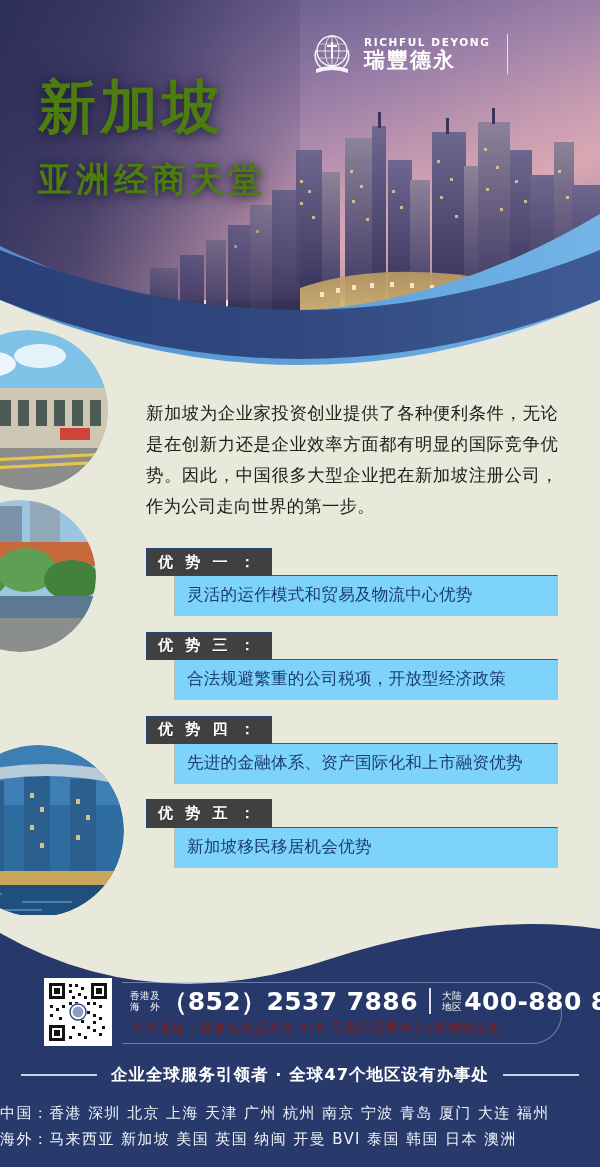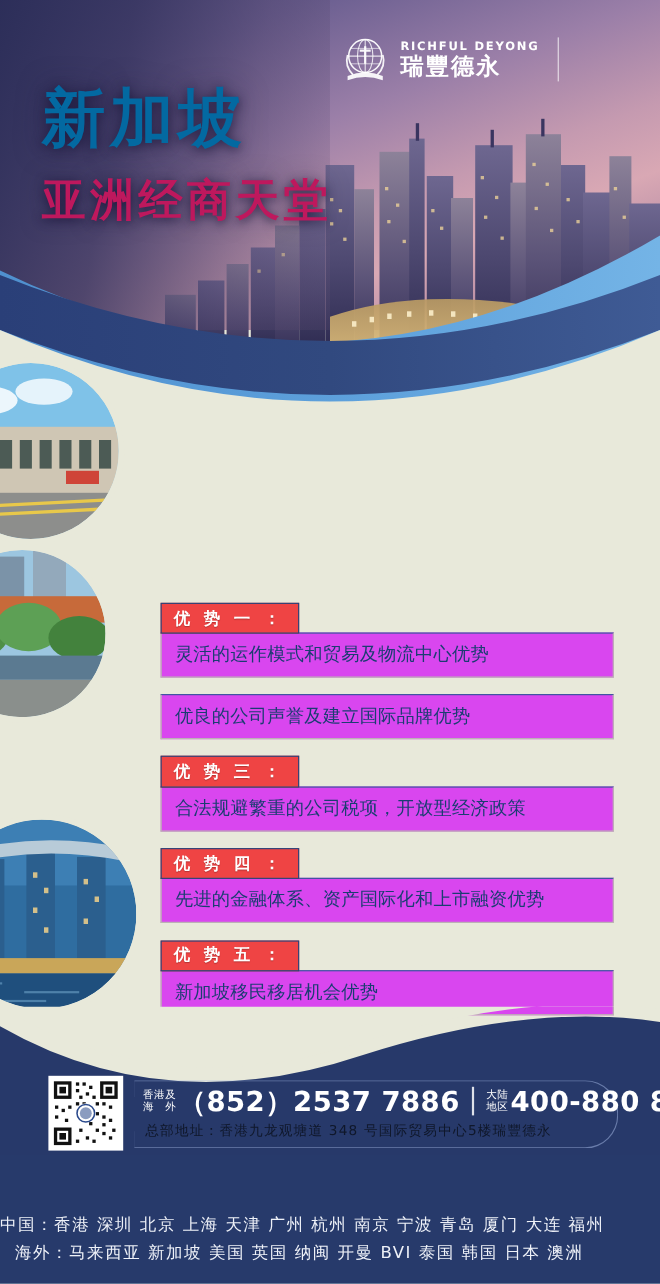--- a/index.html
+++ b/index.html
@@ -23,26 +23,26 @@
     background:linear-gradient(100deg,rgba(42,44,86,.92) 0%,rgba(52,50,92,.80) 35%,rgba(80,68,108,.45) 70%,rgba(120,96,130,.12) 100%);
   }
   .skyline { position:absolute; left:0; bottom:0; width:600px; height:300px; }
 
   
   .curve-layer { position:absolute; left:0; top:0; width:600px; height:400px; }
 
   
   .title-block { position:absolute; left:38px; top:78px; width:300px; }
   .title-main {
-    font-size:58px; font-weight:700; color:#0369a1; letter-spacing:4px; line-height:1;
+    font-size:58px; font-weight:700; color:#4d7c0f; letter-spacing:4px; line-height:1;
     text-shadow:0 2px 10px rgba(25,20,55,.75), 0 0 26px rgba(30,25,60,.55);
   }
   .title-sub {
     margin-top:26px;
-    font-size:40px; font-weight:700; color:#be185d; letter-spacing:4px; line-height:1;
+    font-size:34px; font-weight:700; color:#4d7c0f; letter-spacing:4px; line-height:1;
     text-shadow:0 2px 9px rgba(25,20,55,.8), 0 0 20px rgba(30,25,60,.5);
   }
 
   
   .logo { position:absolute; left:308px; top:30px; display:flex; align-items:center; gap:8px; }
   .logo-crest { width:48px; height:48px; flex:0 0 48px; position:relative; }
   .logo-cn-block { display:flex; flex-direction:column; justify-content:center; }
   .logo-en { font-size:10.5px; font-weight:700; color:#fff; letter-spacing:1.6px; line-height:1.15; }
   .logo-cn { font-size:21px; font-weight:700; color:#fff; letter-spacing:2px; line-height:1.12; margin-top:1px; }
   .logo-divider { width:1px; height:40px; background:rgba(255,255,255,.75); margin:0 9px; }
@@ -63,33 +63,33 @@
   
   .paragraph {
     position:absolute; left:146px; top:398px; width:412px;
     font-size:17.4px; line-height:31px; color:#20201e; letter-spacing:.2px; text-align:justify;
   }
 
   
   .adv-list { position:absolute; left:146px; top:548px; width:412px; }
   .adv-item { margin-bottom:15.5px; }
   .adv-badge {
-    display:inline-block; background:#ef4444; color:#ffffff;
+    display:inline-block; background:#404040; color:#ffffff;
     font-size:15px; font-weight:700; letter-spacing:3.5px;
     padding:3.5px 13px 4px 11px; line-height:1.25;
     border:1px solid #24447c;
     position:relative; z-index:2;
     text-shadow:0 1px 1px rgba(0,0,0,.25);
   }
   .adv-body {
     border:1px solid #b9bcae; border-top:1px solid #2f5698;
-    background:#d946ef;
+    background:#7dd3fc;
     margin-top:-1px;
     padding:7px 10px 8px 12px;
-    font-size:16.6px; color:#1b3d72; letter-spacing:.2px; line-height:1.45;
+    font-size:16.6px; color:#1b3d72; letter-spacing:.2px; line-height:1.45;margin-left:28px;
   }
 
   
   .footer-wave { position:absolute; left:0; top:915px; width:600px; height:252px; }
   .footer-body { position:absolute; left:0; top:1050px; width:600px; height:117px; background:#273a6b; }
 
   .qr { position:absolute; left:44px; top:978px; width:68px; height:68px; background:#fff; padding:3px; }
   .qr-inner { width:100%; height:100%; position:relative; }
 
   .contact-box {
@@ -97,32 +97,32 @@
     border:1px solid rgba(160,180,225,.55);
     border-left:none; border-radius:0 30px 30px 0;
   }
   .phone-row { position:absolute; left:8px; top:5px; display:flex; align-items:center; }
   .tag-2l { font-size:9.6px; color:#fff; line-height:11px; letter-spacing:.5px; text-align:center; margin-right:2px; }
   .tag-2l span { display:block; white-space:nowrap; }
   .phone-num { font-size:25px; font-weight:700; color:#fff; letter-spacing:.4px; line-height:1; white-space:nowrap; }
   .phone-sep { width:2px; height:26px; background:rgba(255,255,255,.85); margin:0 11px; }
   .addr {
     position:absolute; left:10px; top:37px;
-    font-size:12.4px; color:#0f172a; letter-spacing:1.1px; white-space:nowrap;
+    font-size:12.4px; color:#7f1d1d; letter-spacing:1.1px; white-space:nowrap;
   }
 
   .slogan-row {
     position:absolute; left:0; top:1064px; width:600px;
     display:flex; align-items:center; justify-content:center; gap:14px;
   }
   .slogan-line { width:76px; height:2px; background:#c9d2e8; }
   .slogan-text { font-size:16.5px; font-weight:700; color:#ffffff; letter-spacing:1px; white-space:nowrap; }
 
   .city-row {
-    position:absolute; left:0; width:544px; text-align:center;
+    position:absolute; left:0; width:502px; text-align:center;
     font-size:15px; color:#eef1f8; letter-spacing:1.4px; white-space:nowrap;
   }
   .city-row-1 { top:1104px; }
   .city-row-2 { top:1130px; }
 </style>
 </head>
 <body>
 
 <div id="poster">
 
@@ -334,28 +334,28 @@
       <rect x="0" y="140" width="172" height="32" fill="#1f4f7d"></rect>
       <g fill="#7fb3d8" opacity=".5">
         <rect x="10" y="148" width="40" height="2"></rect>
           <rect x="70" y="156" width="50" height="2"></rect>
         <rect x="30" y="164" width="60" height="2"></rect>
       </g>
     </svg>
   </div>
   <div class="pc-ring r3"></div>
 
+  <div class="paragraph">新加坡为企业家投资创业提供了各种便利条件，无论是在创新力还是企业效率方面都有明显的国际竞争优势。因此，中国很多大型企业把在新加坡注册公司，作为公司走向世界的第一步。</div>
 
   <div class="adv-list">
     <div class="adv-item">
       <div class="adv-badge">优 势 一 ：</div>
       <div class="adv-body">灵活的运作模式和贸易及物流中心优势</div>
     </div>
     <div class="adv-item">
-      <div class="adv-body">优良的公司声誉及建立国际品牌优势</div>
     </div>
     <div class="adv-item">
       <div class="adv-badge">优 势 三 ：</div>
       <div class="adv-body">合法规避繁重的公司税项，开放型经济政策</div>
     </div>
     <div class="adv-item">
       <div class="adv-badge">优 势 四 ：</div>
       <div class="adv-body">先进的金融体系、资产国际化和上市融资优势</div>
     </div>
     <div class="adv-item">
@@ -444,17 +444,22 @@
       <div class="phone-sep"></div>
       <div class="tag-2l">
         <span>大陆</span>
         <span>地区</span>
       </div>
       <div class="phone-num">400-880 8098</div>
     </div>
     <div class="addr">总部地址：香港九龙观塘道 348 号国际贸易中心5楼瑞豐德永</div>
   </div>
 
+  <div class="slogan-row">
+    <div class="slogan-line"></div>
+    <div class="slogan-text">企业全球服务引领者 · 全球47个地区设有办事处</div>
+    <div class="slogan-line"></div>
+  </div>
 
   <div class="city-row city-row-1">中国：香港 深圳 北京 上海 天津 广州 杭州 南京 宁波 青岛 厦门 大连 福州</div>
   <div class="city-row city-row-2">海外：马来西亚 新加坡 美国 英国 纳闽 开曼 BVI 泰国 韩国 日本 澳洲</div>
 
 </div>
 
 </body></html>

